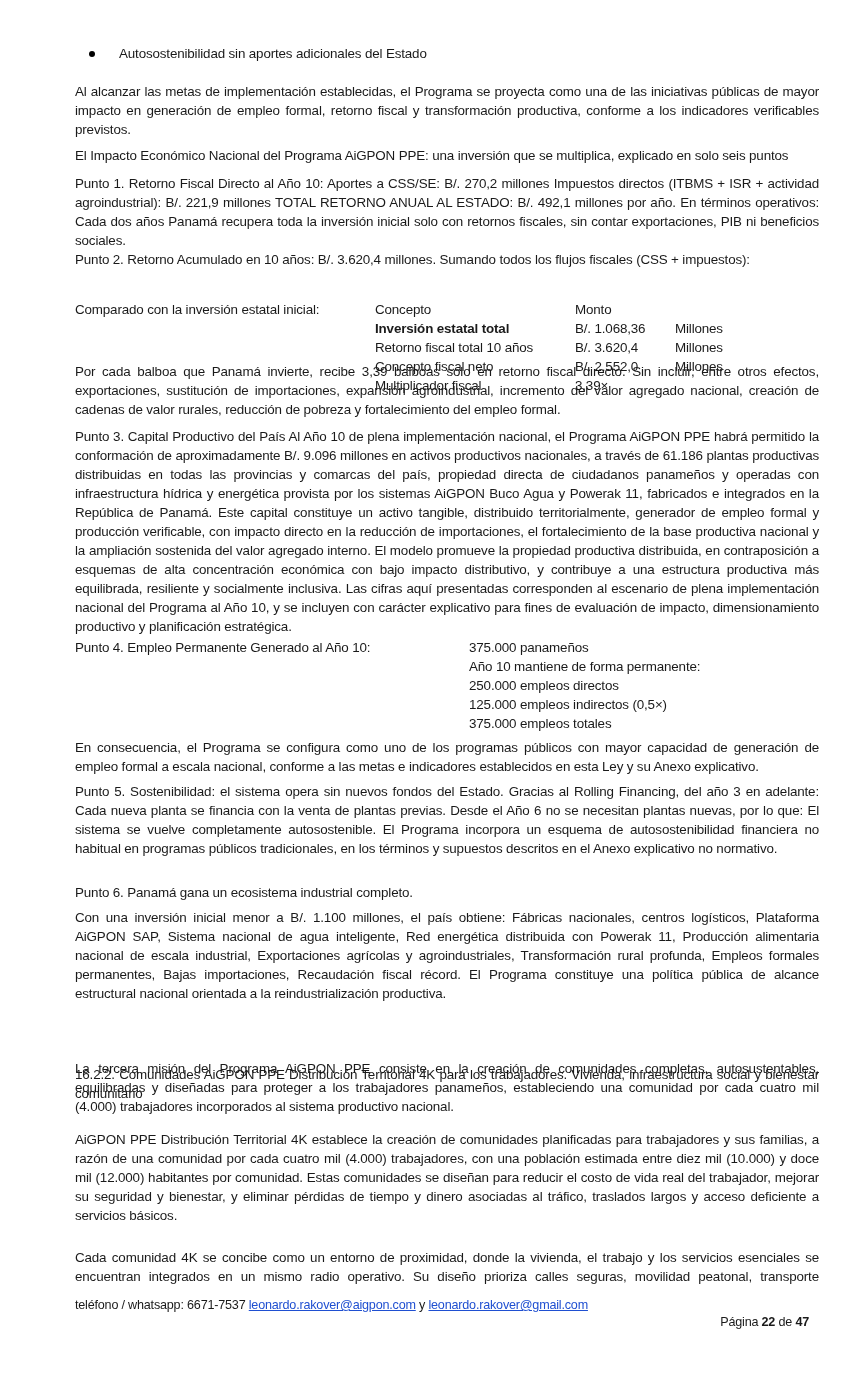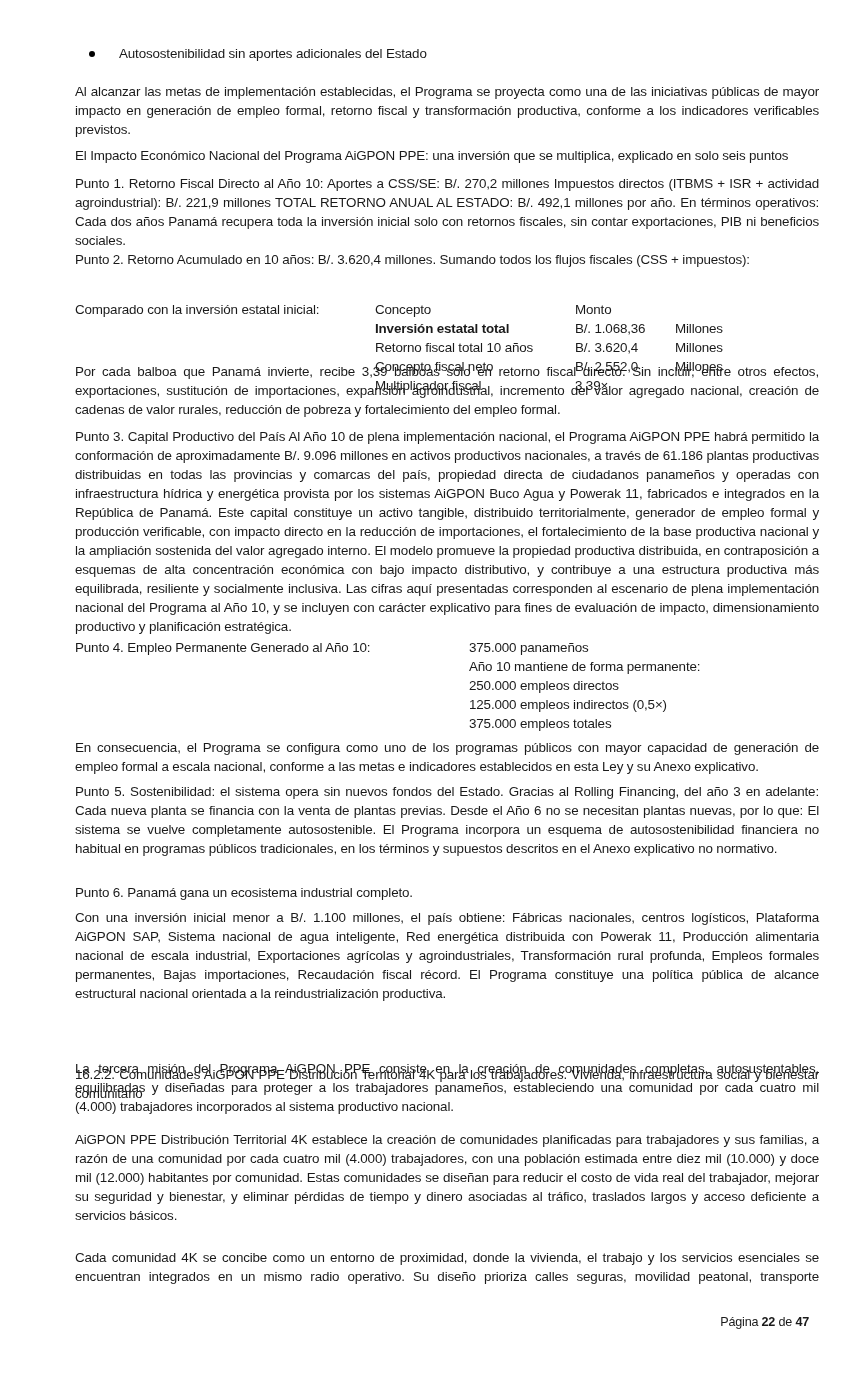--- a/index.html
+++ b/index.html
@@ -87,16 +87,19 @@
   <div class="blk txt just" style="top:1065px;">16.2.2. Comunidades AiGPON PPE Distribución Territorial 4K para los trabajadores.  Vivienda, infraestructura social y bienestar comunitario</div>
 
   <div class="blk txt just" style="top:1059px;">La tercera misión del Programa AiGPON PPE consiste en la creación de comunidades completas, autosustentables, equilibradas y diseñadas para proteger a los trabajadores panameños, estableciendo una comunidad por cada cuatro mil (4.000) trabajadores incorporados al sistema productivo nacional.</div>
 
   <div class="blk txt just" style="top:1130px;">AiGPON PPE Distribución Territorial 4K establece la creación de comunidades planificadas para trabajadores y sus familias, a razón de una comunidad por cada cuatro mil (4.000) trabajadores, con una población estimada entre diez mil (10.000) y doce mil (12.000) habitantes por comunidad. Estas comunidades se diseñan para reducir el costo de vida real del trabajador, mejorar su seguridad y bienestar, y eliminar pérdidas de tiempo y dinero asociadas al tráfico, traslados largos y acceso deficiente a servicios básicos.</div>
 
   <div class="blk txt just" style="top:1236px; text-align-last: justify; margin-top: 12px;">Cada comunidad 4K se concibe como un entorno de proximidad, donde la vivienda, el trabajo y los servicios esenciales se encuentran integrados en un mismo radio operativo. Su diseño prioriza calles seguras, movilidad peatonal, transporte</div>
 </div>
 
 <div class="footer">
+  <div>
+    <span>teléfono / whatsapp: 6671-7537 </span><a>leonardo.rakover@aigpon.com</a><span>  y </span><a>leonardo.rakover@gmail.com</a>
+  </div>
   <div class="pagenum">
     <span>Página </span><b>22</b><span> de </span><b>47</b>
   </div>
 </div>
 
 </body></html>

